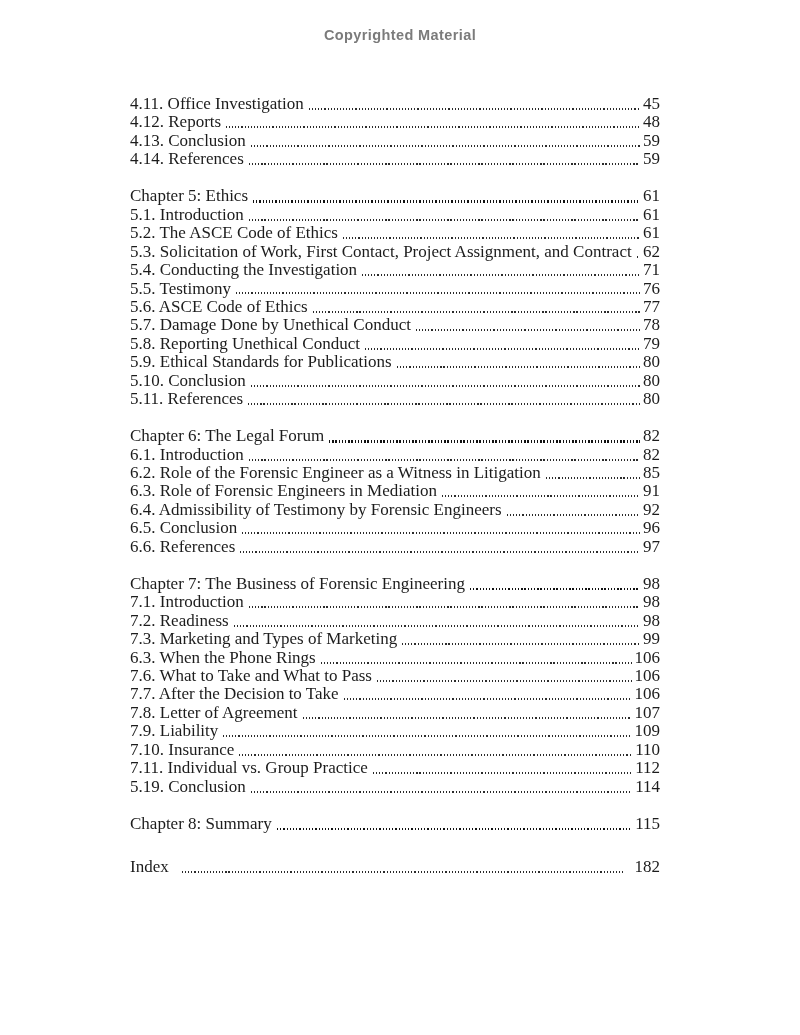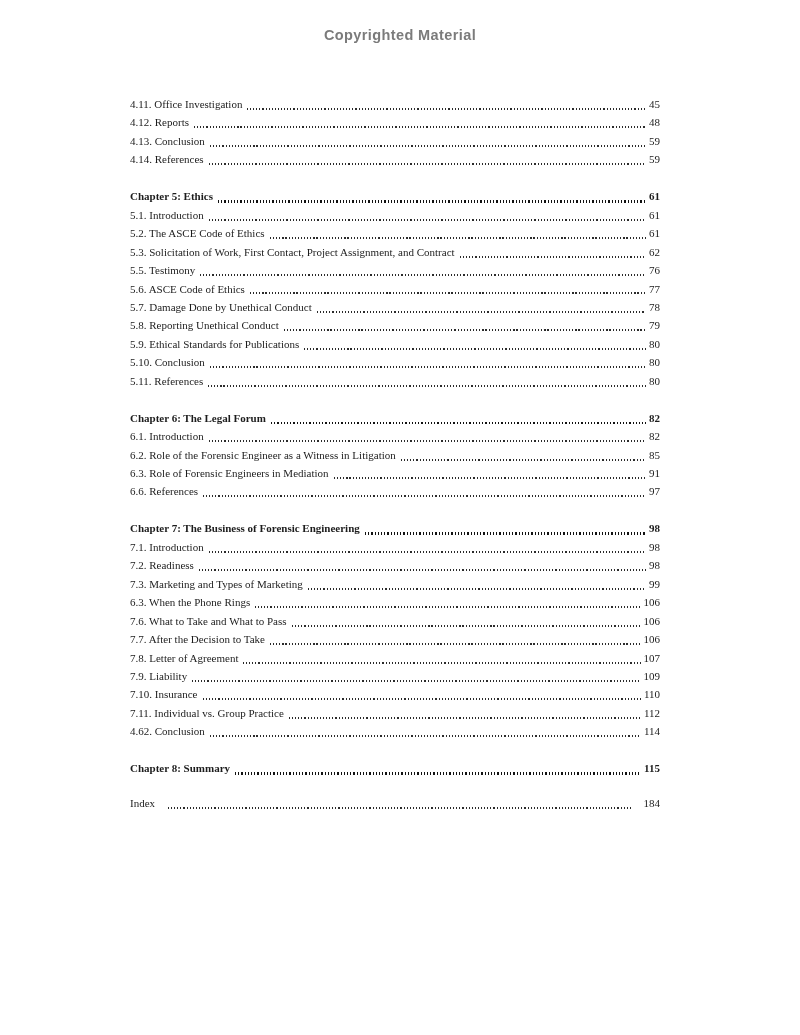--- a/index.html
+++ b/index.html
@@ -26,43 +26,43 @@
   }
   .banner.top{top:27px;}
   .banner.bottom{top:991px;}
   .toc{
     position:absolute;
     left:130px;top:95px;width:530px;
   }
   .row{
     display:flex;
     align-items:flex-end;
-    font-size:11px;
+    font-size:17px;
     line-height:18.45px;
     color:var(--text-color);
   }
   .row .label{white-space:nowrap;padding-right:3px;}
   .row .dots{
     flex:1 1 auto;
     align-self:flex-end;
     height:2px;
     margin:0 3px 3.5px 2px;
     background-image:repeating-linear-gradient(to right,
       #2b2b2b 0, #2b2b2b 1.1px, transparent 1.1px, transparent 3.1px);
   }
   .row .pg{white-space:nowrap;}
-  .row.bold{font-weight:700;}
+  .row.bold{font-weight:400;}
   .row.bold .dots{
     height:2.4px;
     margin-bottom:3px;
     background-image:repeating-linear-gradient(to right,
       #111 0, #111 1.3px, transparent 1.3px, transparent 3.2px);
   }
   .gap-large{margin-top:18.45px;}
-  .gap-small{margin-top:16px;gap:8px;}
+  .gap-small{margin-top:25px;gap:8px;}
 </style>
 </head>
 <body>
 
 <div class="page">
   <div class="banner top">Copyrighted Material</div>
 
   <div class="toc" id="toc">
       <div class="row">
         <span class="label">4.11. Office Investigation</span>
@@ -98,20 +98,25 @@
         <span class="label">5.2. The ASCE Code of Ethics</span>
         <span class="dots"></span>
         <span class="pg">61</span>
       </div>
       <div class="row">
         <span class="label">5.3. Solicitation of Work, First Contact, Project Assignment, and Contract</span>
         <span class="dots"></span>
         <span class="pg">62</span>
       </div>
       <div class="row">
+        <span class="label">5.4. Conducting the Investigation</span>
+        <span class="dots"></span>
+        <span class="pg">71</span>
+      </div>
+      <div class="row">
         <span class="label">5.5. Testimony</span>
         <span class="dots"></span>
         <span class="pg">76</span>
       </div>
       <div class="row">
         <span class="label">5.6. ASCE Code of Ethics</span>
         <span class="dots"></span>
         <span class="pg">77</span>
       </div>
       <div class="row">
@@ -153,20 +158,30 @@
         <span class="label">6.2. Role of the Forensic Engineer as a Witness in Litigation</span>
         <span class="dots"></span>
         <span class="pg">85</span>
       </div>
       <div class="row">
         <span class="label">6.3. Role of Forensic Engineers in Mediation</span>
         <span class="dots"></span>
         <span class="pg">91</span>
       </div>
       <div class="row">
+        <span class="label">6.4. Admissibility of Testimony by Forensic Engineers</span>
+        <span class="dots"></span>
+        <span class="pg">92</span>
+      </div>
+      <div class="row">
+        <span class="label">6.5. Conclusion</span>
+        <span class="dots"></span>
+        <span class="pg">96</span>
+      </div>
+      <div class="row">
         <span class="label">6.6. References</span>
         <span class="dots"></span>
         <span class="pg">97</span>
       </div>
       <div class="row bold gap-large">
         <span class="label">Chapter 7: The Business of Forensic Engineering</span>
         <span class="dots"></span>
         <span class="pg">98</span>
       </div>
       <div class="row">
@@ -213,30 +228,30 @@
         <span class="label">7.10. Insurance</span>
         <span class="dots"></span>
         <span class="pg">110</span>
       </div>
       <div class="row">
         <span class="label">7.11. Individual vs. Group Practice</span>
         <span class="dots"></span>
         <span class="pg">112</span>
       </div>
       <div class="row">
-        <span class="label">4.62. Conclusion</span>
+        <span class="label">5.19. Conclusion</span>
         <span class="dots"></span>
         <span class="pg">114</span>
       </div>
       <div class="row bold gap-large">
         <span class="label">Chapter 8: Summary</span>
         <span class="dots"></span>
         <span class="pg">115</span>
       </div>
       <div class="row gap-small">
         <span class="label">Index</span>
         <span class="dots"></span>
-        <span class="pg">184</span>
+        <span class="pg">182</span>
       </div>
     </div>
 
   <div class="banner bottom">Copyrighted Material</div>
 </div>
 
 </body></html>

